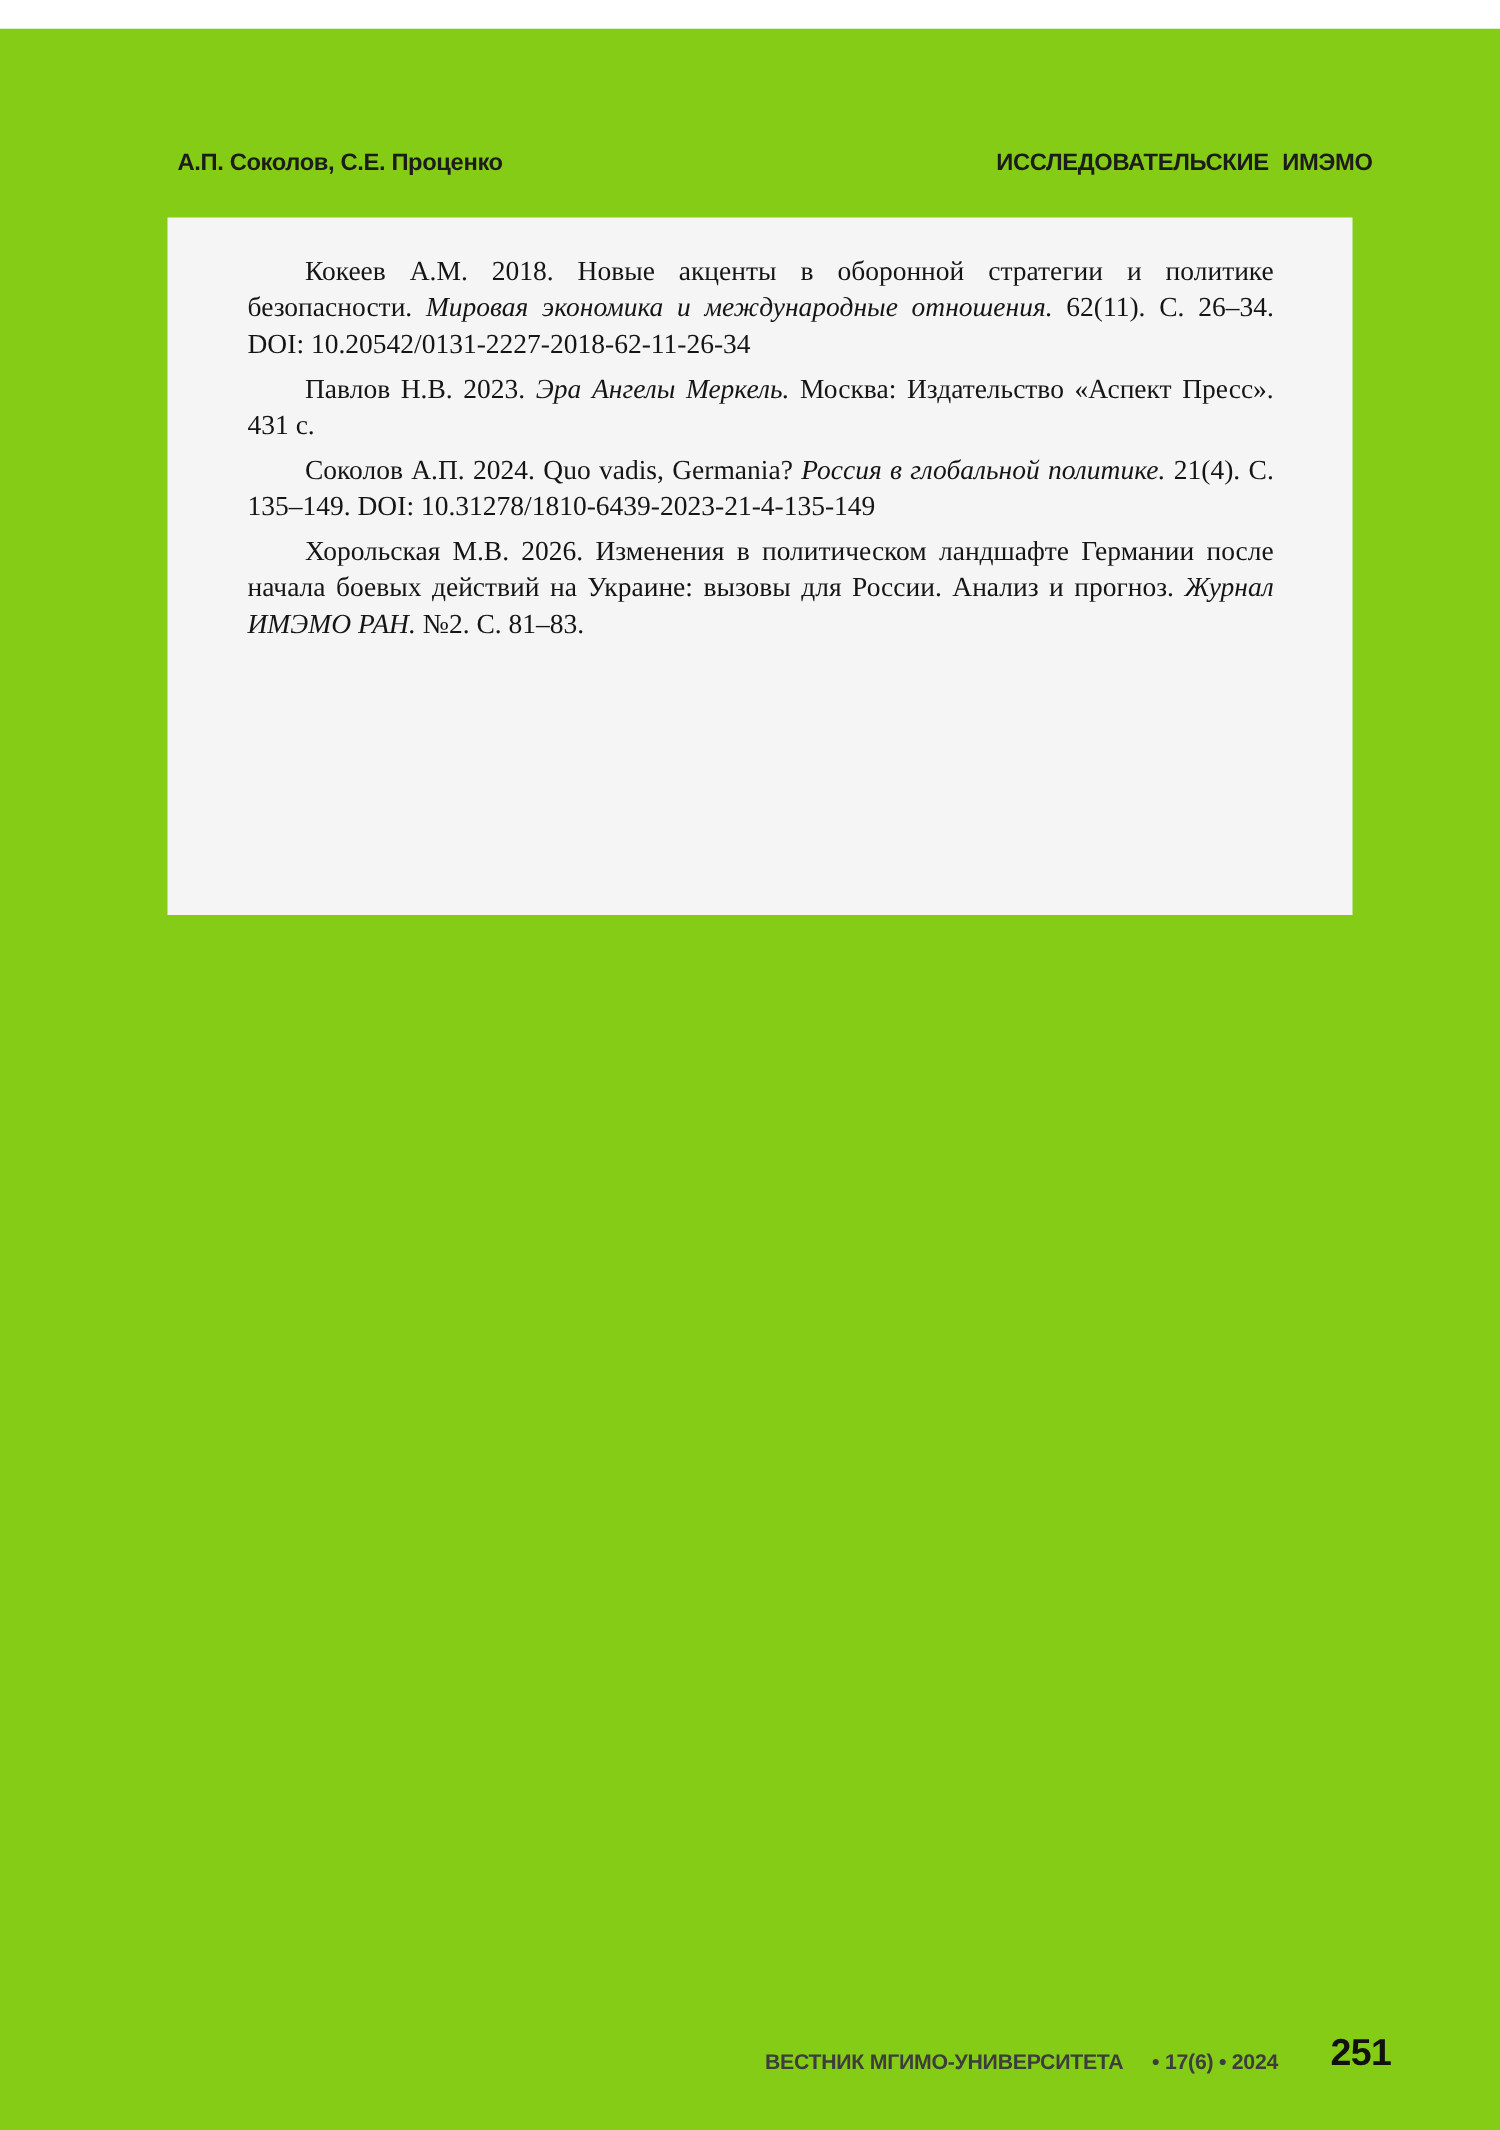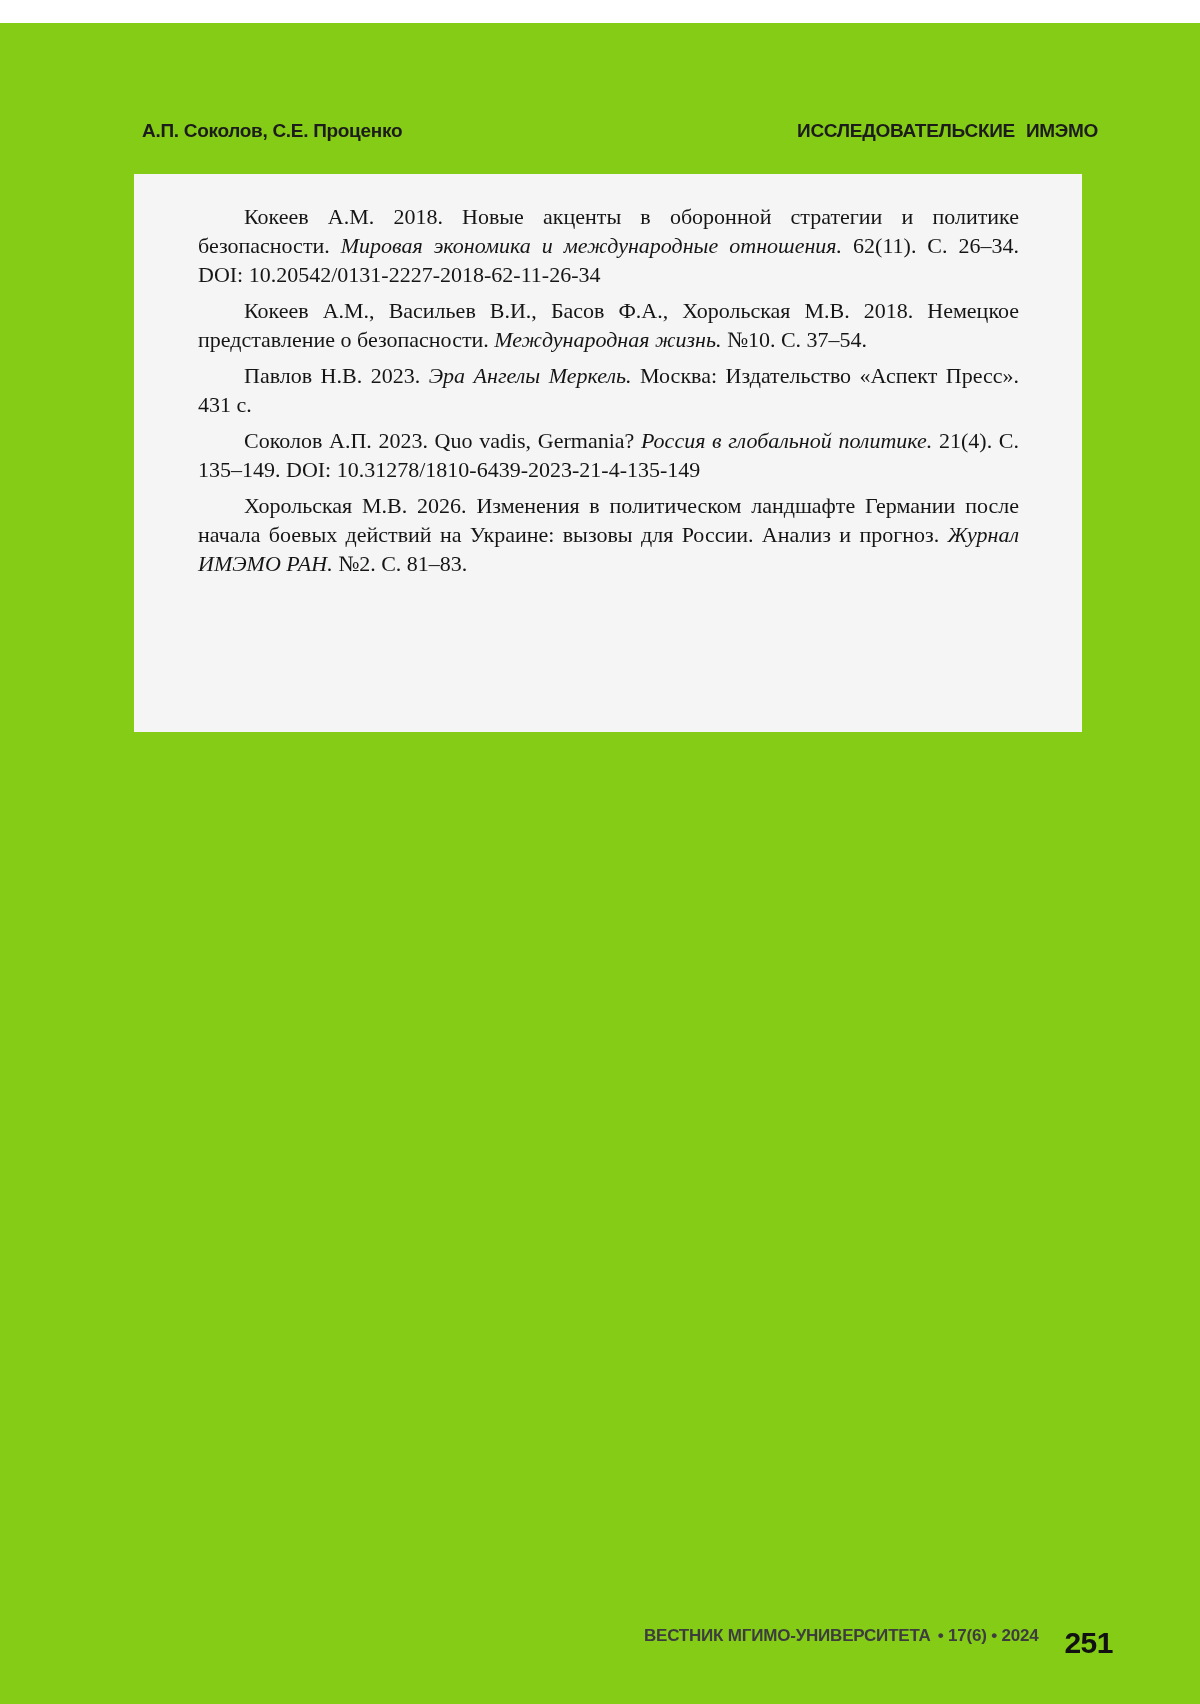--- a/index.html
+++ b/index.html
@@ -56,24 +56,25 @@
   }
   .ref em {
     font-style: italic;
   }
   
   .footer {
     position: absolute;
     right: 87px;
     top: 1603px;
     display: flex;
-    align-items: flex-start;
+    align-items: flex-end;
     font-family: "Liberation Sans", sans-serif;
     font-weight: 700;
     color: #3d3d3d;
+    gap: 16px;
   }
   .footer .journal,
   .footer .issue {
     font-size: 17px;
     letter-spacing: -0.2px;
   }
   .footer .issue {
     margin-left: 7px;
   }
   .footer .page-number {
@@ -88,23 +89,22 @@
 
 <div class="page">
 
   <header class="header">
     <span class="authors">А.П. Соколов, С.Е. Проценко</span>
     <span class="section-title">ИССЛЕДОВАТЕЛЬСКИЕ ИМЭМО</span>
   </header>
 
   <section class="ref-box" id="ref-box">
       <p class="ref"><span>Кокеев А.М. 2018. Новые акценты в оборонной стратегии и политике безопасности. </span><em>Мировая экономика и международные отношения.</em><span> 62(11). С. 26–34. DOI: 10.20542/0131-2227-2018-62-11-26-34</span></p>
-      <p class="ref"><span>Кокеев А.М., Васильев В.И., Басов Ф.А., Хорольская М.В. 2018. Немецкое представле­ние о безопасности. </span><em>Международная жизнь.</em><span> №10. С. 37–54.</span></p>
       <p class="ref"><span>Павлов Н.В. 2023. </span><em>Эра Ангелы Меркель.</em><span> Москва: Издательство «Аспект Пресс». 431 с.</span></p>
-      <p class="ref"><span>Соколов А.П. 2023. Quo vadis, Germania? </span><em>Россия в глобальной политике.</em><span> 21(4). С. 135–149. DOI: 10.31278/1810-6439-2023-21-4-135-149</span></p>
+      <p class="ref"><span>Соколов А.П. 2024. Quo vadis, Germania? </span><em>Россия в глобальной политике.</em><span> 21(4). С. 135–149. DOI: 10.31278/1810-6439-2023-21-4-135-149</span></p>
       <p class="ref"><span>Хорольская М.В. 2026. Изменения в политическом ландшафте Германии после начала боевых действий на Украине: вызовы для России. Анализ и прогноз. </span><em>Журнал ИМЭМО РАН.</em><span> №2. С. 81–83.</span></p>
     </section>
 
   <footer class="footer">
     <span class="journal">ВЕСТНИК МГИМО-УНИВЕРСИТЕТА</span>
     <span class="issue">• 17(6) • 2024</span>
     <span class="page-number">251</span>
   </footer>
 
 </div>

